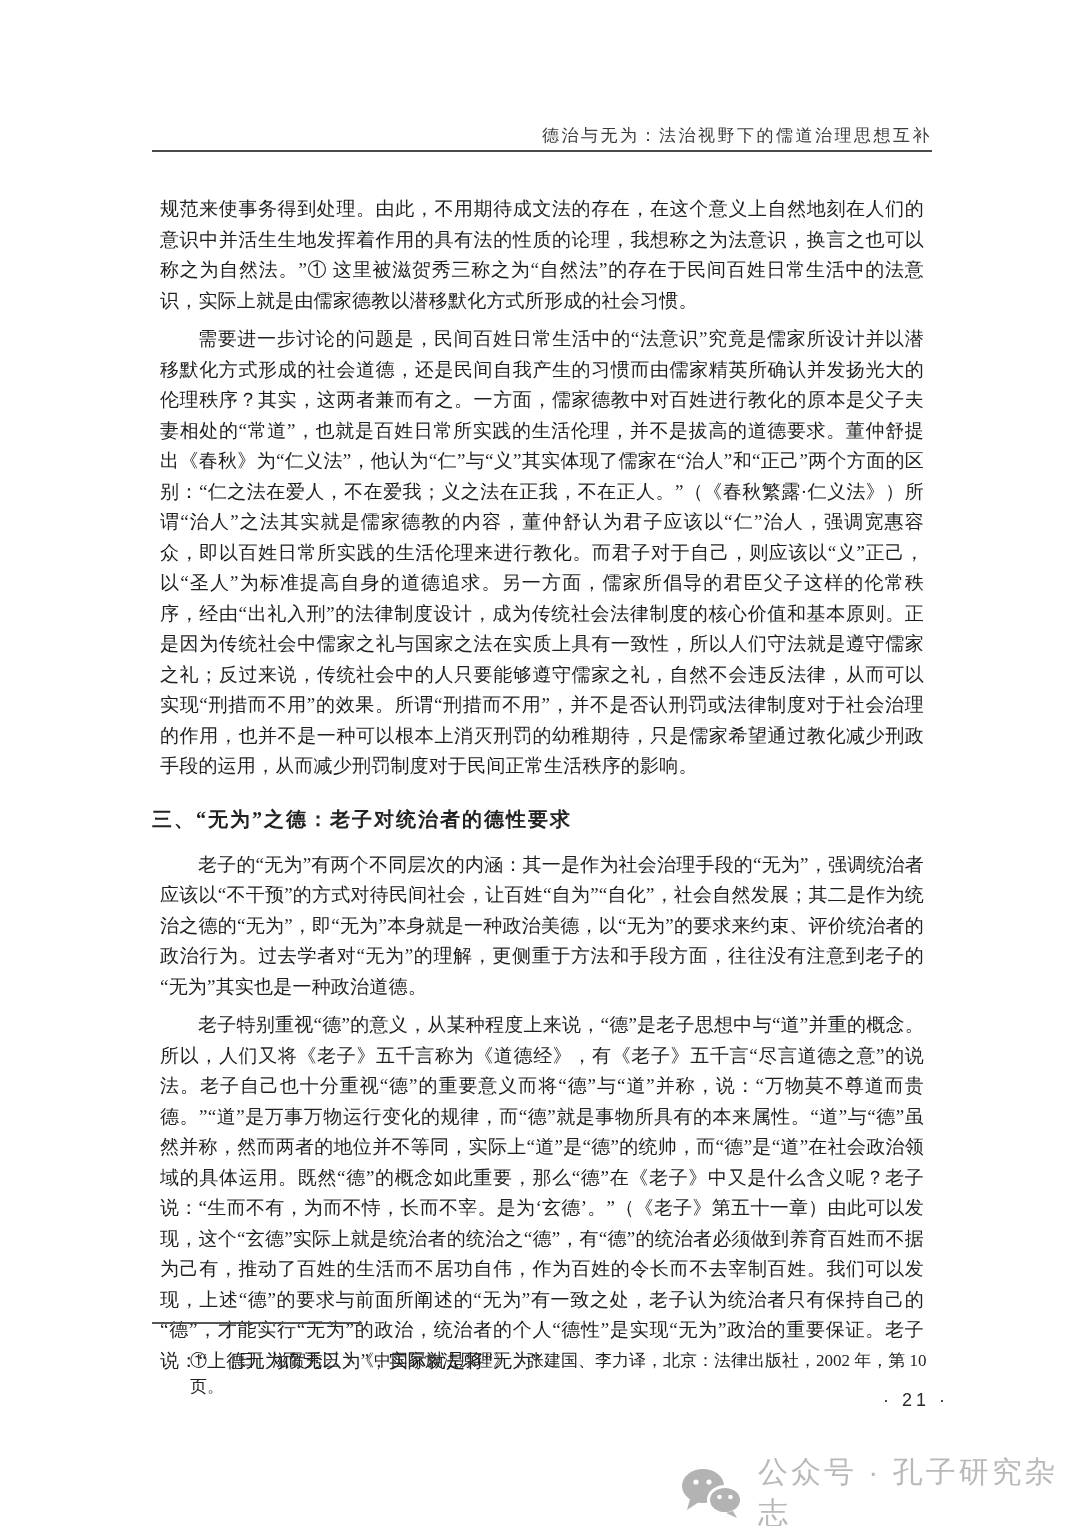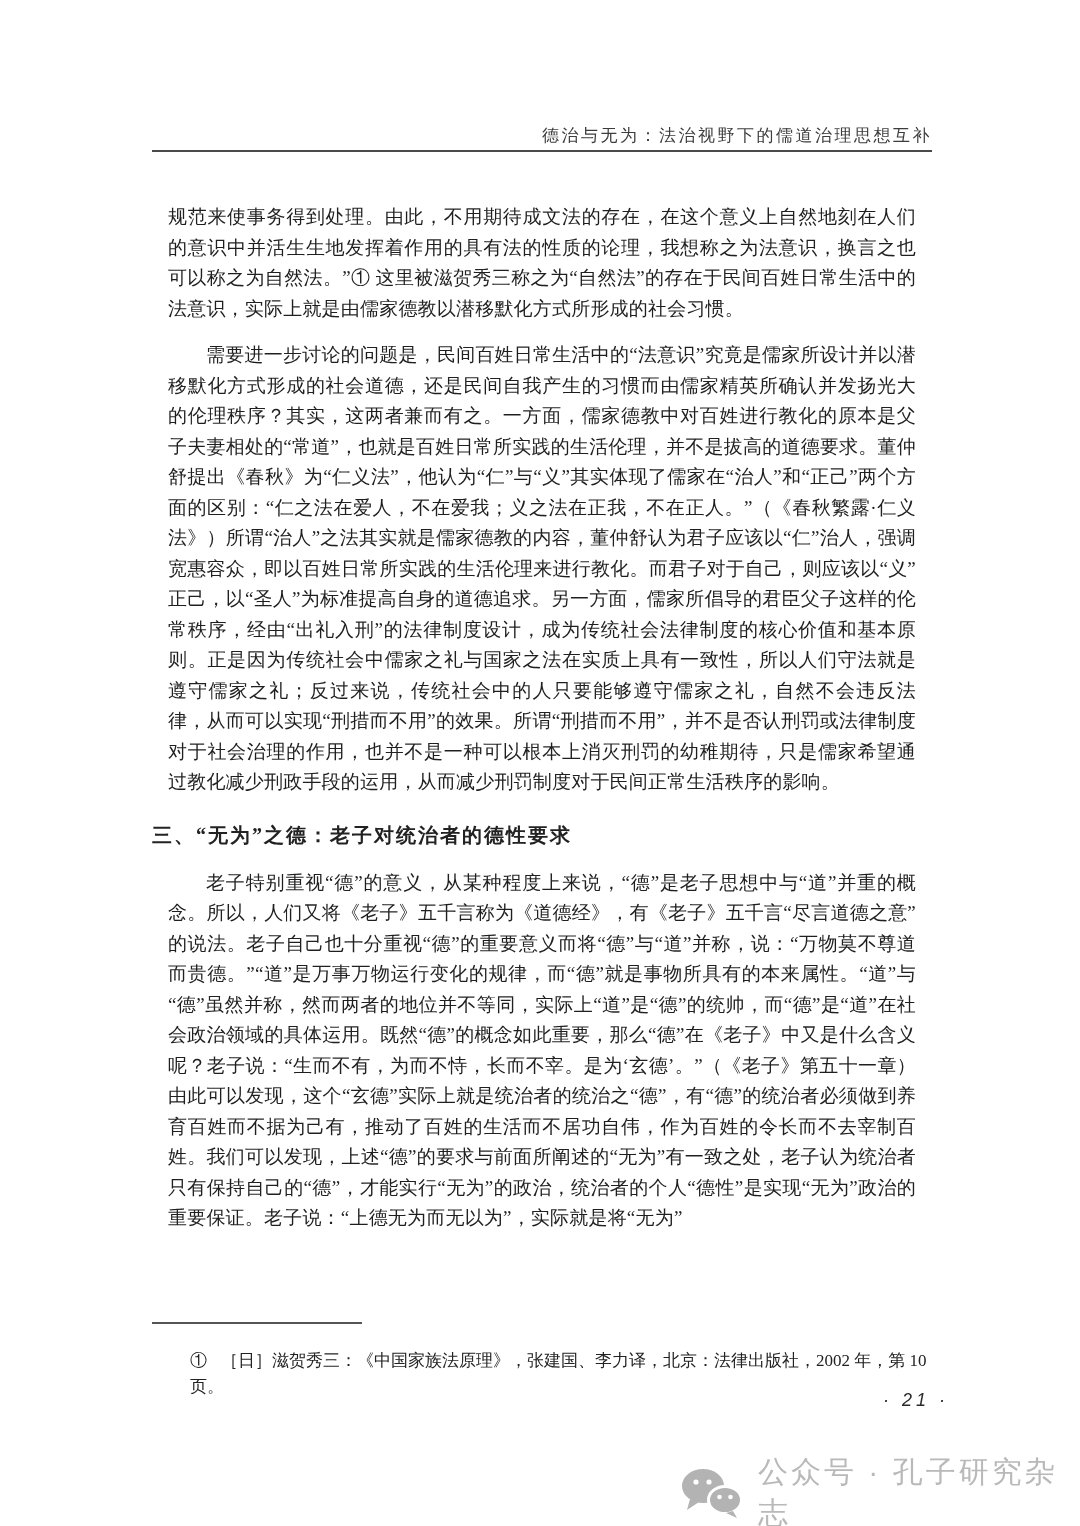--- a/index.html
+++ b/index.html
@@ -29,21 +29,21 @@
   }
   
   .body-text{
     position:absolute;
     top:186px;left:152px;width:780px;
     font-size:19px;
     line-height:30.5px;
     letter-spacing:0.2px;
     text-align:justify;
   }
-  .para{margin:16px;text-indent:2em;}
+  .para{margin:8px;text-indent:2em;}
   .para.no-indent{text-indent:0;}
   .section-heading{
     margin:20px 0 14px 0;
     text-align:left;
     font-size:20px;
     font-weight:600;
     letter-spacing:2px;
     line-height:34px;
     color:#222;
   }
@@ -62,21 +62,20 @@
   }
   .fn-marker{margin-right:14px;}
   
   .page-number{
     position:absolute;
     top:1390px;right:140px;
     font-size:18px;
     letter-spacing:4px;
     color:#2a2a2a;
     font-family:"Liberation Sans","DejaVu Sans",sans-serif;
-    font-style:italic;
   }
   
   .watermark{
     position:absolute;
     top:1452px;left:680px;
     display:flex;align-items:center;gap:14px;
     color:#b9b9b9;
     font-size:30px;
     font-weight:300;
     letter-spacing:3px;
@@ -89,20 +88,21 @@
 
 <div class="page">
 
   <div class="running-header">德治与无为：法治视野下的儒道治理思想互补</div>
   <div class="header-rule"></div>
 
   <main class="body-text">
     <p class="para no-indent">规范来使事务得到处理。由此，不用期待成文法的存在，在这个意义上自然地刻在人们的意识中并活生生地发挥着作用的具有法的性质的论理，我想称之为法意识，换言之也可以称之为自然法。”① 这里被滋贺秀三称之为“自然法”的存在于民间百姓日常生活中的法意识，实际上就是由儒家德教以潜移默化方式所形成的社会习惯。</p>
     <p class="para">需要进一步讨论的问题是，民间百姓日常生活中的“法意识”究竟是儒家所设计并以潜移默化方式形成的社会道德，还是民间自我产生的习惯而由儒家精英所确认并发扬光大的伦理秩序？其实，这两者兼而有之。一方面，儒家德教中对百姓进行教化的原本是父子夫妻相处的“常道”，也就是百姓日常所实践的生活伦理，并不是拔高的道德要求。董仲舒提出《春秋》为“仁义法”，他认为“仁”与“义”其实体现了儒家在“治人”和“正己”两个方面的区别：“仁之法在爱人，不在爱我；义之法在正我，不在正人。”（《春秋繁露·仁义法》）所谓“治人”之法其实就是儒家德教的内容，董仲舒认为君子应该以“仁”治人，强调宽惠容众，即以百姓日常所实践的生活伦理来进行教化。而君子对于自己，则应该以“义”正己，以“圣人”为标准提高自身的道德追求。另一方面，儒家所倡导的君臣父子这样的伦常秩序，经由“出礼入刑”的法律制度设计，成为传统社会法律制度的核心价值和基本原则。正是因为传统社会中儒家之礼与国家之法在实质上具有一致性，所以人们守法就是遵守儒家之礼；反过来说，传统社会中的人只要能够遵守儒家之礼，自然不会违反法律，从而可以实现“刑措而不用”的效果。所谓“刑措而不用”，并不是否认刑罚或法律制度对于社会治理的作用，也并不是一种可以根本上消灭刑罚的幼稚期待，只是儒家希望通过教化减少刑政手段的运用，从而减少刑罚制度对于民间正常生活秩序的影响。</p>
     <h2 class="section-heading">三、“无为”之德：老子对统治者的德性要求</h2>
+    <p class="para">老子的“无为”有两个不同层次的内涵：其一是作为社会治理手段的“无为”，强调统治者应该以“不干预”的方式对待民间社会，让百姓“自为”“自化”，社会自然发展；其二是作为统治之德的“无为”，即“无为”本身就是一种政治美德，以“无为”的要求来约束、评价统治者的政治行为。过去学者对“无为”的理解，更侧重于方法和手段方面，往往没有注意到老子的“无为”其实也是一种政治道德。</p>
     <p class="para">老子特别重视“德”的意义，从某种程度上来说，“德”是老子思想中与“道”并重的概念。所以，人们又将《老子》五千言称为《道德经》，有《老子》五千言“尽言道德之意”的说法。老子自己也十分重视“德”的重要意义而将“德”与“道”并称，说：“万物莫不尊道而贵德。”“道”是万事万物运行变化的规律，而“德”就是事物所具有的本来属性。“道”与“德”虽然并称，然而两者的地位并不等同，实际上“道”是“德”的统帅，而“德”是“道”在社会政治领域的具体运用。既然“德”的概念如此重要，那么“德”在《老子》中又是什么含义呢？老子说：“生而不有，为而不恃，长而不宰。是为‘玄德’。”（《老子》第五十一章）由此可以发现，这个“玄德”实际上就是统治者的统治之“德”，有“德”的统治者必须做到养育百姓而不据为己有，推动了百姓的生活而不居功自伟，作为百姓的令长而不去宰制百姓。我们可以发现，上述“德”的要求与前面所阐述的“无为”有一致之处，老子认为统治者只有保持自己的“德”，才能实行“无为”的政治，统治者的个人“德性”是实现“无为”政治的重要保证。老子说：“上德无为而无以为”，实际就是将“无为”</p>
   </main>
 
   <div class="footnote-rule"></div>
 
   <div class="footnote">
     <span class="fn-marker">①</span><span class="fn-text">［日］滋贺秀三：《中国家族法原理》，张建国、李力译，北京：法律出版社，2002 年，第 10 页。</span>
   </div>
 
   <div class="page-number">· 21 ·</div>

